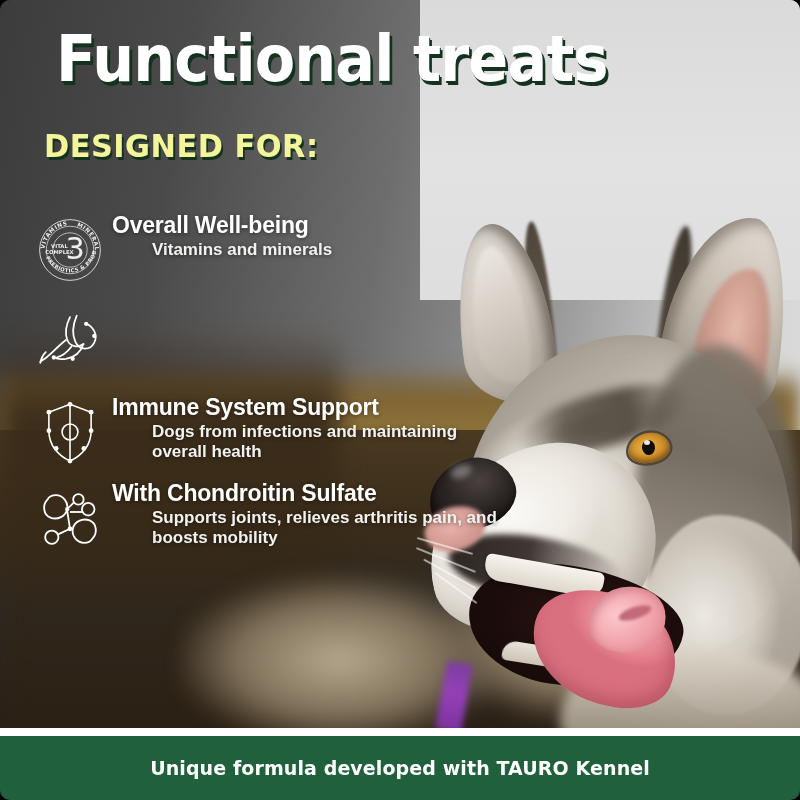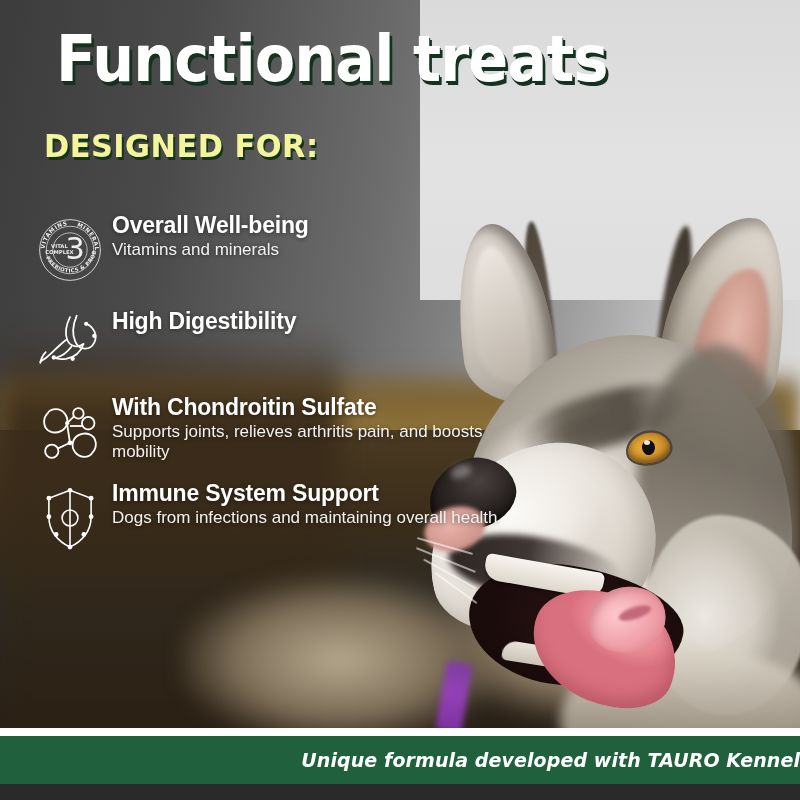--- a/index.html
+++ b/index.html
@@ -2,20 +2,21 @@
 <html><head>
 <meta charset="utf-8">
 <style>
   * { margin:0; padding:0; box-sizing:border-box; }
   html,body { width:800px; height:800px; overflow:hidden; background:#000; }
   body { font-family:"Liberation Sans", sans-serif; }
 
   #poster{
     position:relative; width:800px; height:800px; overflow:hidden;
     background:#2a2a2a;
+    border-radius:10px;
   }
 
   
   .photo{ position:absolute; left:0; top:0; width:800px; height:728px; overflow:hidden; }
 
   
   .bg-sky{
     position:absolute; left:0; top:0; width:800px; height:440px;
     background:
       linear-gradient(100deg,#3c3c3c 0%, #4a4a4a 22%, #6e6e6e 48%, #9a9a9a 70%, #cfcfcf 88%, #dcdcdc 100%);
@@ -256,36 +257,37 @@
   .features{ position:absolute; left:28px; top:213px; width:470px; }
   .feature{ position:relative; display:flex; align-items:flex-start; margin-bottom:16px; }
   .f-icon{ width:84px; flex:0 0 84px; display:flex; align-items:flex-start; justify-content:center; padding-top:4px; }
   .f-text{ flex:1; padding-top:0px; }
   .f-title{
     font-size:23px; font-weight:bold; color:#ffffff; line-height:1.12;
     letter-spacing:-.2px; margin-bottom:1px;
     text-shadow:0 1px 4px rgba(0,0,0,.45);
   }
   .f-desc{
-    font-size:17px; color:#f2f2f0; line-height:1.22; font-weight:normal;
+    font-size:17px; color:#f2f2f0; line-height:1.22; font-weight:bold;
     text-shadow:0 1px 4px rgba(0,0,0,.5);
+    margin-left:40px;
   }
 
   
   .feature.r1{ margin-bottom:26px; }
   .feature.r2{ margin-bottom:20px; }
   .feature.r3{ margin-bottom:14px; }
 
   
   .white-gap{
     position:absolute; left:0; top:728px; width:800px; height:8px; background:#ffffff;
   }
   .banner{
-    position:absolute; left:0; top:736px; width:800px; height:48px;
-    background:#20603c; display:flex; align-items:center; justify-content:flex-end;font-style:italic;
+    position:absolute; left:0; top:736px; width:800px; height:64px;
+    background:#20603c; display:flex; align-items:center; justify-content:center;
   }
   .banner-text{
     color:#ffffff; font-size:19px; font-weight:bold; letter-spacing:.1px;
     font-family:"DejaVu Sans", sans-serif;
   }
 </style>
 </head>
 <body>
 
 <div id="poster">
@@ -383,21 +385,42 @@
           <path d="M52 50 C46 58 38 64 30 66"></path>
           <path d="M70 46 C66 58 56 66 44 68 C36 69 30 68 26 66"></path>
           <path d="M14 58 C10 62 7 68 6 74"></path>
           <circle cx="74" cy="16" r="3.2" fill="#ffffff" stroke="none"></circle>
           <circle cx="86" cy="34" r="3.2" fill="#ffffff" stroke="none"></circle>
           <circle cx="26" cy="66" r="3.2" fill="#ffffff" stroke="none"></circle>
           <circle cx="54" cy="68" r="3.2" fill="#ffffff" stroke="none"></circle>
         </svg>
       </div>
       <div class="f-text">
-        <div class="f-title">High Digestibility</div>
+      </div>
+    </div>
+
+    <div class="feature r4">
+      <div class="f-icon">
+        <svg width="64" height="66" viewBox="0 0 96 100" fill="none" stroke="#ffffff" stroke-width="2.4" stroke-linecap="round">
+          <path d="M48 8 L16 20 L16 48 C16 70 30 86 48 94 C66 86 80 70 80 48 L80 20 Z"></path>
+          <path d="M48 8 L48 94"></path>
+          <circle cx="48" cy="50" r="12"></circle>
+          <circle cx="48" cy="8" r="3.6" fill="#ffffff" stroke="none"></circle>
+          <circle cx="16" cy="20" r="3.6" fill="#ffffff" stroke="none"></circle>
+          <circle cx="80" cy="20" r="3.6" fill="#ffffff" stroke="none"></circle>
+          <circle cx="16" cy="48" r="3.6" fill="#ffffff" stroke="none"></circle>
+          <circle cx="80" cy="48" r="3.6" fill="#ffffff" stroke="none"></circle>
+          <circle cx="27" cy="75" r="3.6" fill="#ffffff" stroke="none"></circle>
+          <circle cx="69" cy="75" r="3.6" fill="#ffffff" stroke="none"></circle>
+          <circle cx="48" cy="94" r="3.6" fill="#ffffff" stroke="none"></circle>
+        </svg>
+      </div>
+      <div class="f-text">
+        <div class="f-title">Immune System Support</div>
+        <div class="f-desc">Dogs from infections and maintaining overall health</div>
       </div>
     </div>
 
     <div class="feature r3">
       <div class="f-icon">
         <svg width="70" height="68" viewBox="0 0 100 96" fill="none" stroke="#ffffff" stroke-width="2.6">
           <path d="M18 20 C10 28 12 42 22 46 C32 50 44 44 46 34 C48 24 40 14 30 14 C24 14 20 16 18 20 Z"></path>
           <path d="M82 76 C90 68 88 54 78 50 C68 46 56 52 54 62 C52 72 60 82 70 82 C76 82 80 80 82 76 Z"></path>
           <circle cx="62" cy="20" r="7.5"></circle>
           <circle cx="76" cy="34" r="9"></circle>
@@ -409,42 +432,20 @@
           <circle cx="50" cy="62" r="3.4" fill="#ffffff" stroke="none"></circle>
           <circle cx="46" cy="34" r="3" fill="#ffffff" stroke="none"></circle>
         </svg>
       </div>
       <div class="f-text">
         <div class="f-title">With Chondroitin Sulfate</div>
         <div class="f-desc">Supports joints, relieves arthritis pain, and boosts mobility</div>
       </div>
     </div>
 
-    <div class="feature r4">
-      <div class="f-icon">
-        <svg width="64" height="66" viewBox="0 0 96 100" fill="none" stroke="#ffffff" stroke-width="2.4" stroke-linecap="round">
-          <path d="M48 8 L16 20 L16 48 C16 70 30 86 48 94 C66 86 80 70 80 48 L80 20 Z"></path>
-          <path d="M48 8 L48 94"></path>
-          <circle cx="48" cy="50" r="12"></circle>
-          <circle cx="48" cy="8" r="3.6" fill="#ffffff" stroke="none"></circle>
-          <circle cx="16" cy="20" r="3.6" fill="#ffffff" stroke="none"></circle>
-          <circle cx="80" cy="20" r="3.6" fill="#ffffff" stroke="none"></circle>
-          <circle cx="16" cy="48" r="3.6" fill="#ffffff" stroke="none"></circle>
-          <circle cx="80" cy="48" r="3.6" fill="#ffffff" stroke="none"></circle>
-          <circle cx="27" cy="75" r="3.6" fill="#ffffff" stroke="none"></circle>
-          <circle cx="69" cy="75" r="3.6" fill="#ffffff" stroke="none"></circle>
-          <circle cx="48" cy="94" r="3.6" fill="#ffffff" stroke="none"></circle>
-        </svg>
-      </div>
-      <div class="f-text">
-        <div class="f-title">Immune System Support</div>
-        <div class="f-desc">Dogs from infections and maintaining overall health</div>
-      </div>
-    </div>
-
   </div>
 
   <div class="white-gap"></div>
   <div class="banner">
     <span class="banner-text">Unique formula developed with TAURO Kennel</span>
   </div>
 
 </div>
 
 </body></html>

